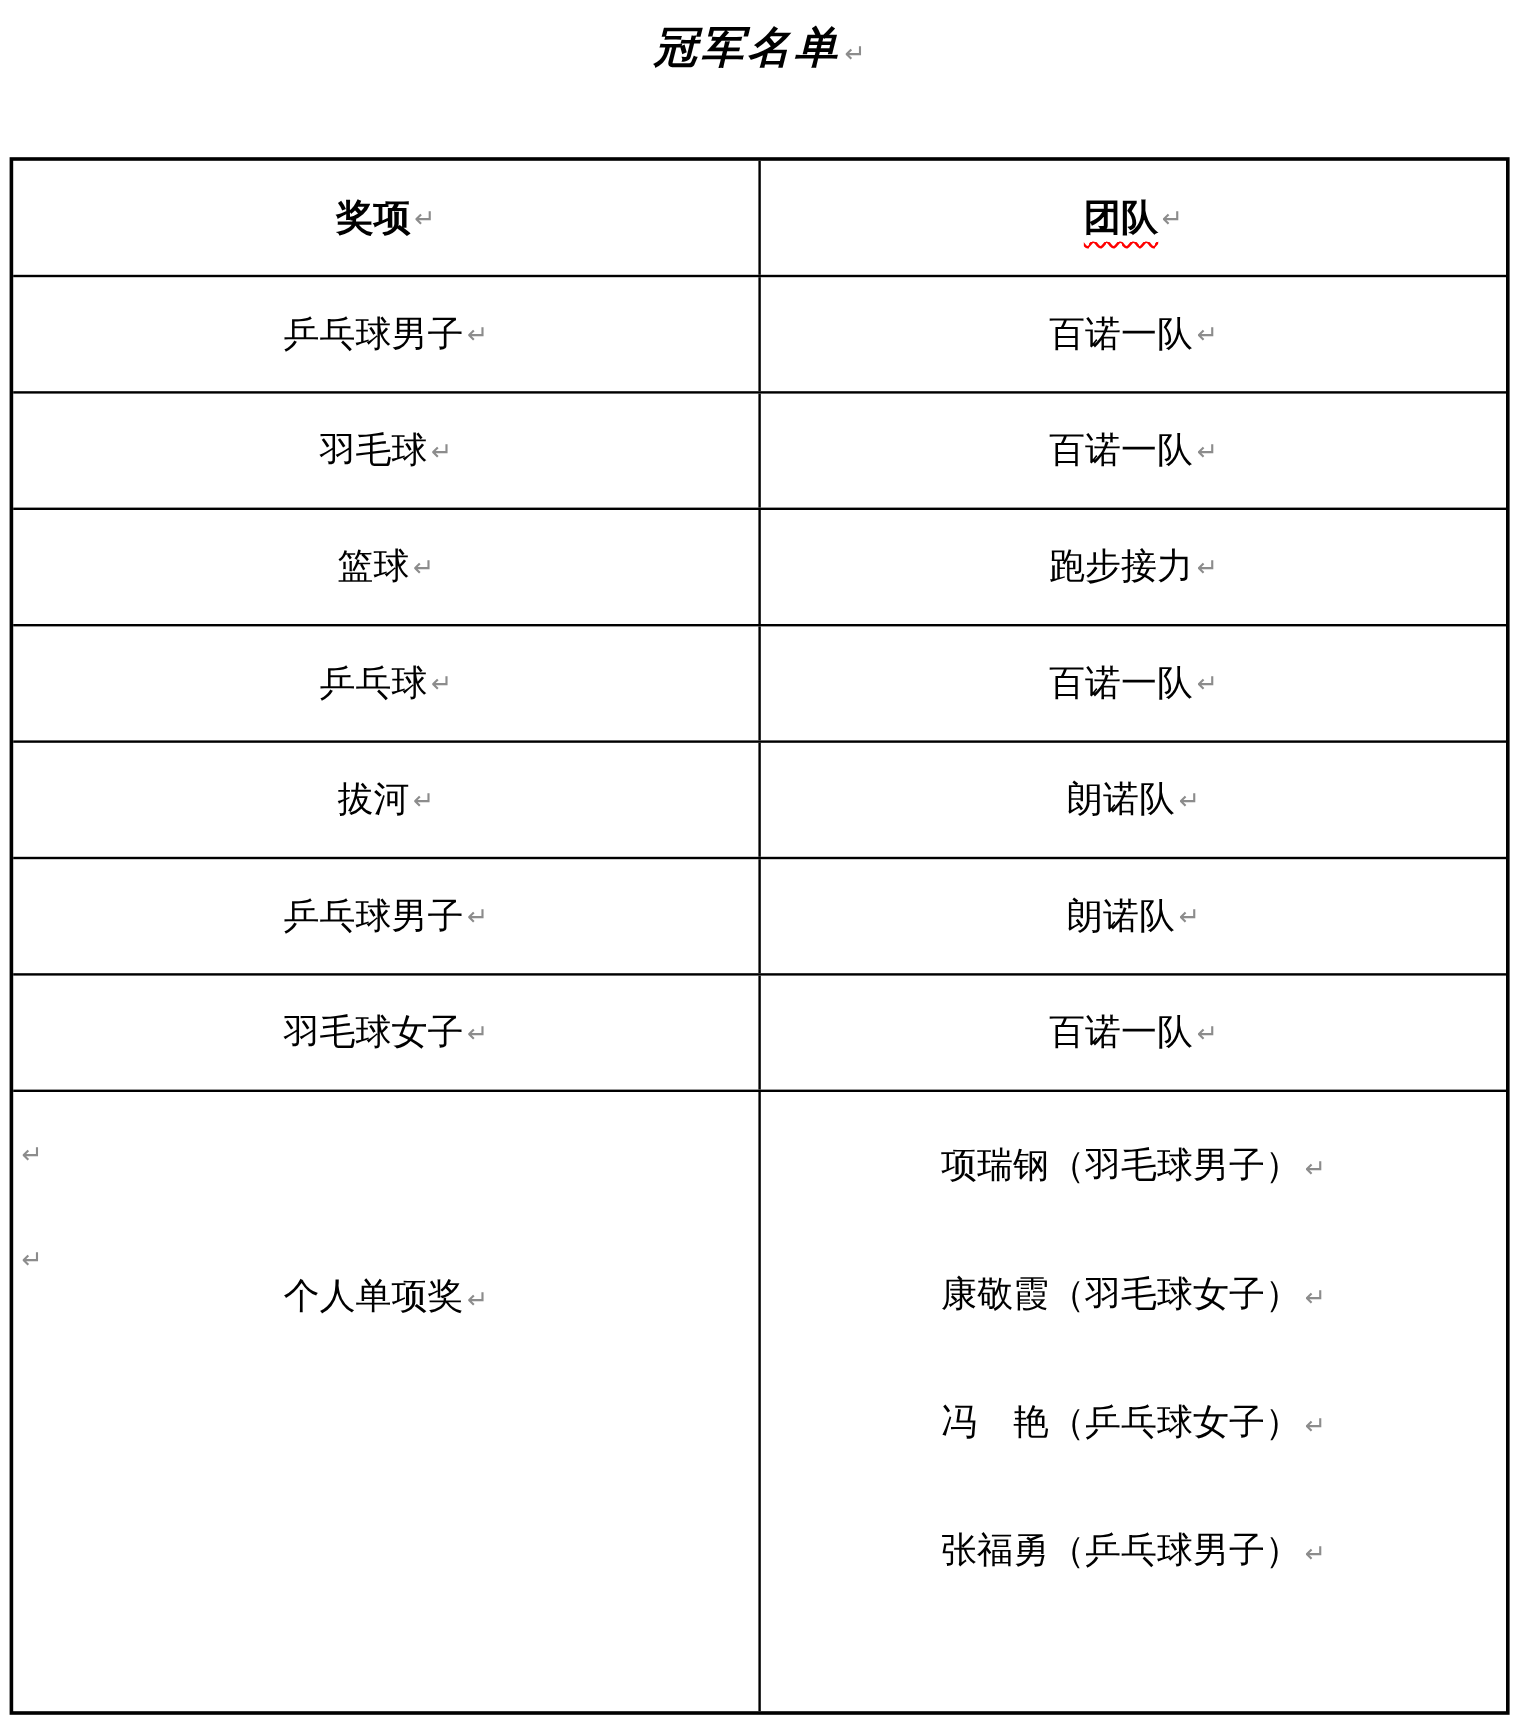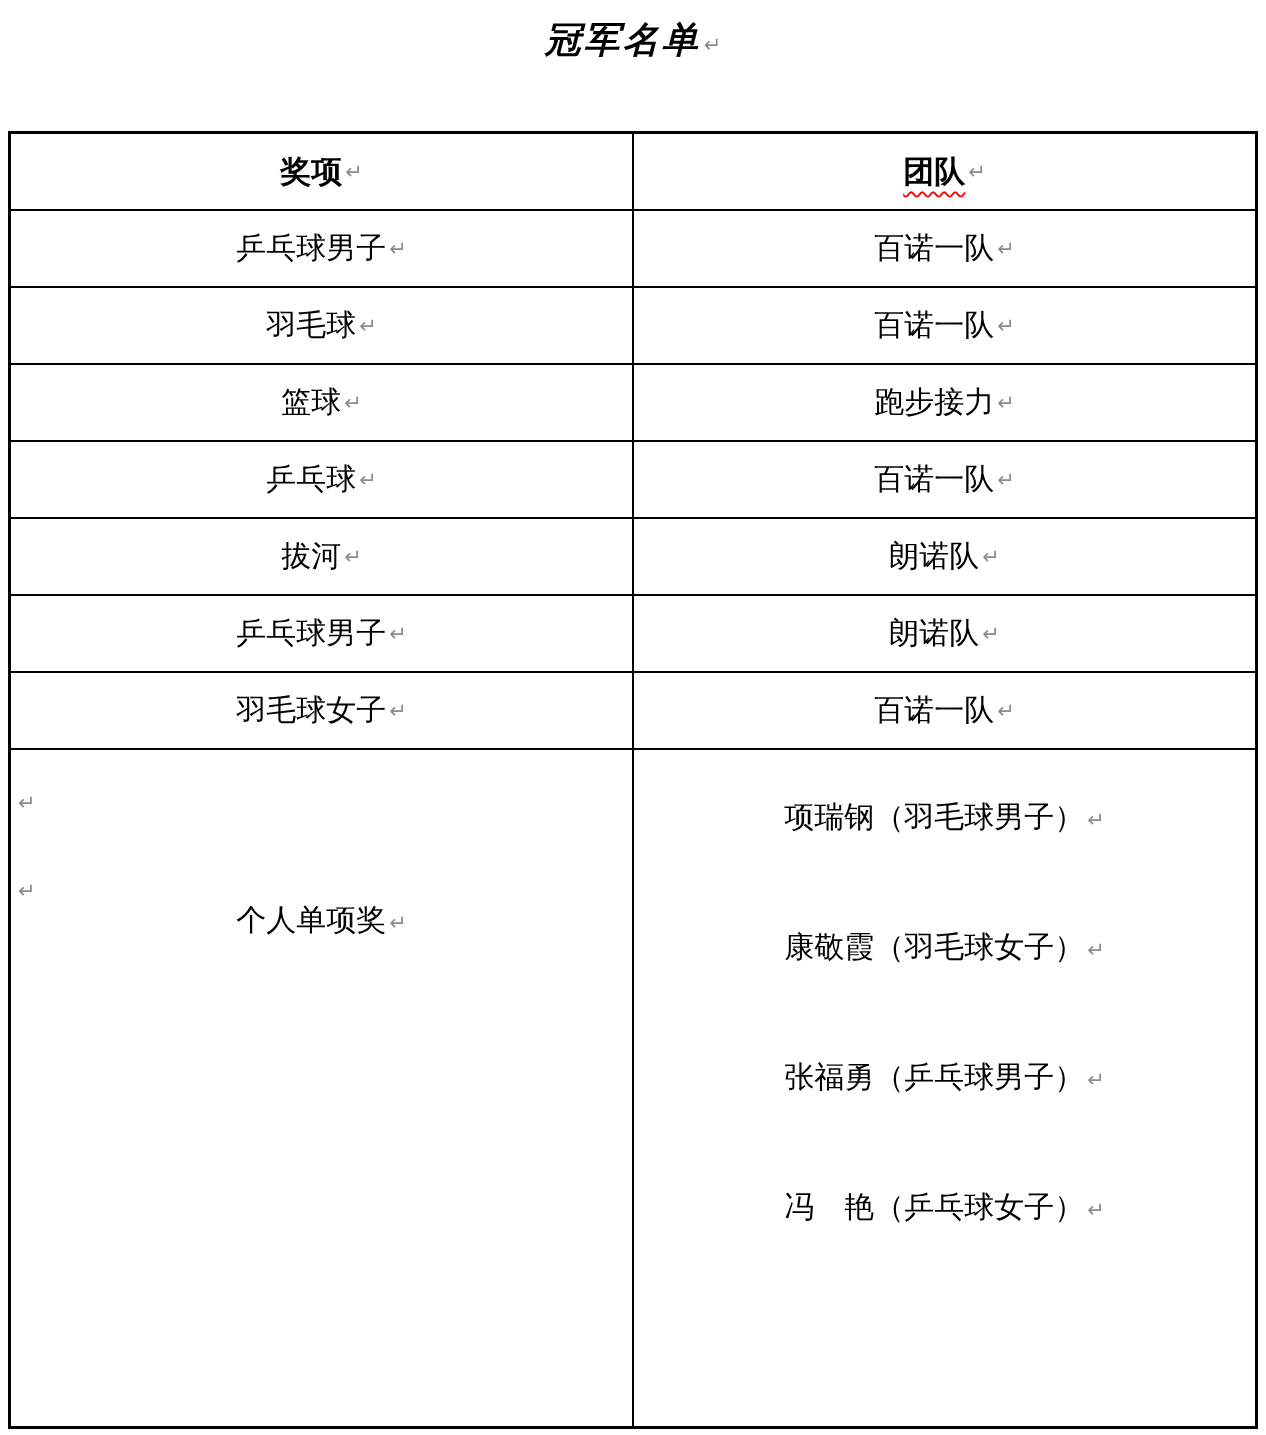--- a/index.html
+++ b/index.html
@@ -45,21 +45,21 @@
     width: 1250px;
     height: 1298px;
     border: 3px solid #000000;
     display: flex;
     flex-direction: column;
     background: #ffffff;
   }
   #data-rows { display: contents; }
   .trow {
     display: flex;
-    height: 77px;
+    height: 97px;
     border-bottom: 2.5px solid #000000;
     flex: none;
   }
   .trow.individual {
     flex: 1;
     height: auto;
     border-bottom: none;
   }
   .cell {
     flex: 1;
@@ -100,26 +100,26 @@
     font-size: 30px;
   }
   .cell-winners {
     flex-direction: column;
     align-items: center;
     justify-content: flex-start;
     padding-top: 46px;
   }
   .winner-line {
     height: 42px;
-    line-height: 42px;
+    line-height: 32px;
     flex: none;
     font-size: 30px;
     text-align: center;
   }
-  .winner-line + .winner-line { margin-top: 88px; }
+  .winner-line + .winner-line { margin-top: 65px; }
 </style>
 </head>
 <body>
 
 <div class="title-wrap">
   <span class="title-text">冠军名单</span><span class="ret">↵</span>
 </div>
 
 <div class="doc-table">
 
@@ -224,21 +224,21 @@
     <div class="cell cell-winners" id="winners-cell">
   <div class="winner-line">
     <span class="bind-winner">项瑞钢（羽毛球男子）</span><span class="ret">↵</span>
   </div>
 
   <div class="winner-line">
     <span class="bind-winner">康敬霞（羽毛球女子）</span><span class="ret">↵</span>
   </div>
 
   <div class="winner-line">
+    <span class="bind-winner">冯　艳（乒乓球女子）</span><span class="ret">↵</span>
+  </div>
+
+  <div class="winner-line">
     <span class="bind-winner">张福勇（乒乓球男子）</span><span class="ret">↵</span>
   </div>
-
-  <div class="winner-line">
-    <span class="bind-winner">冯　艳（乒乓球女子）</span><span class="ret">↵</span>
-  </div>
 </div>
   </div>
 </div>
 
 </body></html>

